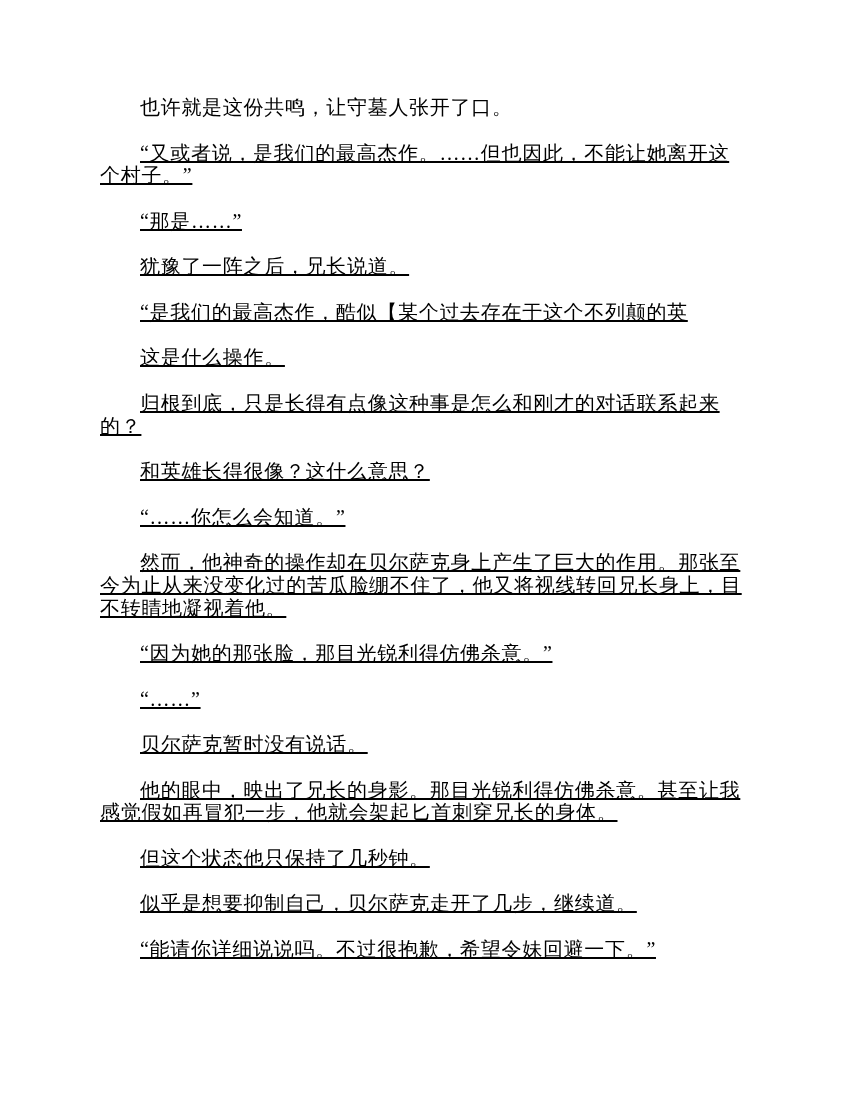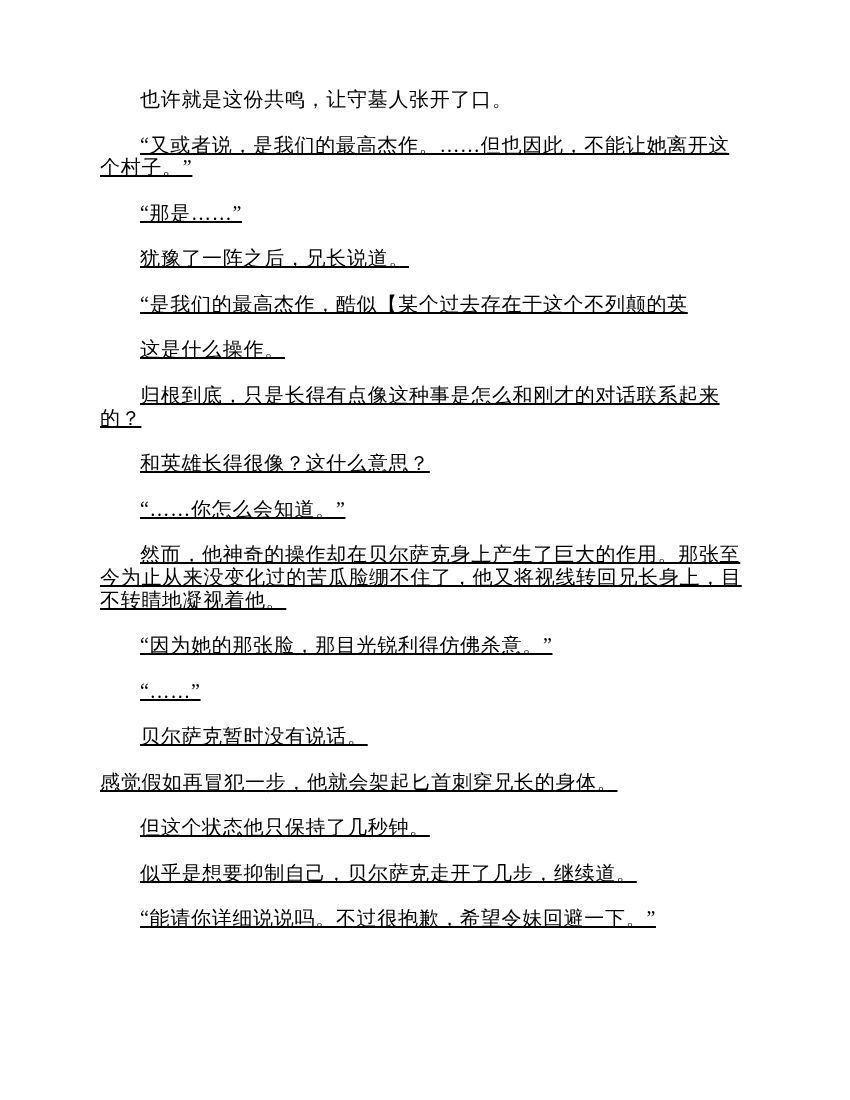--- a/index.html
+++ b/index.html
@@ -11,21 +11,21 @@
     position: relative;
     width: 850px;
     height: 1100px;
     box-sizing: border-box;
     background: #ffffff;
     overflow: hidden;
   }
   .text-block {
     position: absolute;
     left: 100px;
-    top: 88px;
+    top: 96px;
     width: 660px;
     color: #000000;
     font-family: "Liberation Serif", "DejaVu Serif", serif;
     font-size: 20px;
     line-height: 22.75px;
     letter-spacing: 0.7px;
   }
   .para {
     margin: 0;
     padding: 0;
@@ -98,20 +98,21 @@
 
     <p class="para">
       <span class="line first">“……”</span>
     </p>
 
     <p class="para">
       <span class="line first">贝尔萨克暂时没有说话。</span>
     </p>
 
     <p class="para">
+      <span class="line first">他的眼中，映出了兄长的身影。那目光锐利得仿佛杀意。甚至让我</span>
       <span class="line">感觉假如再冒犯一步，他就会架起匕首刺穿兄长的身体。</span>
     </p>
 
     <p class="para">
       <span class="line first">但这个状态他只保持了几秒钟。</span>
     </p>
 
     <p class="para">
       <span class="line first">似乎是想要抑制自己，贝尔萨克走开了几步，继续道。</span>
     </p>

